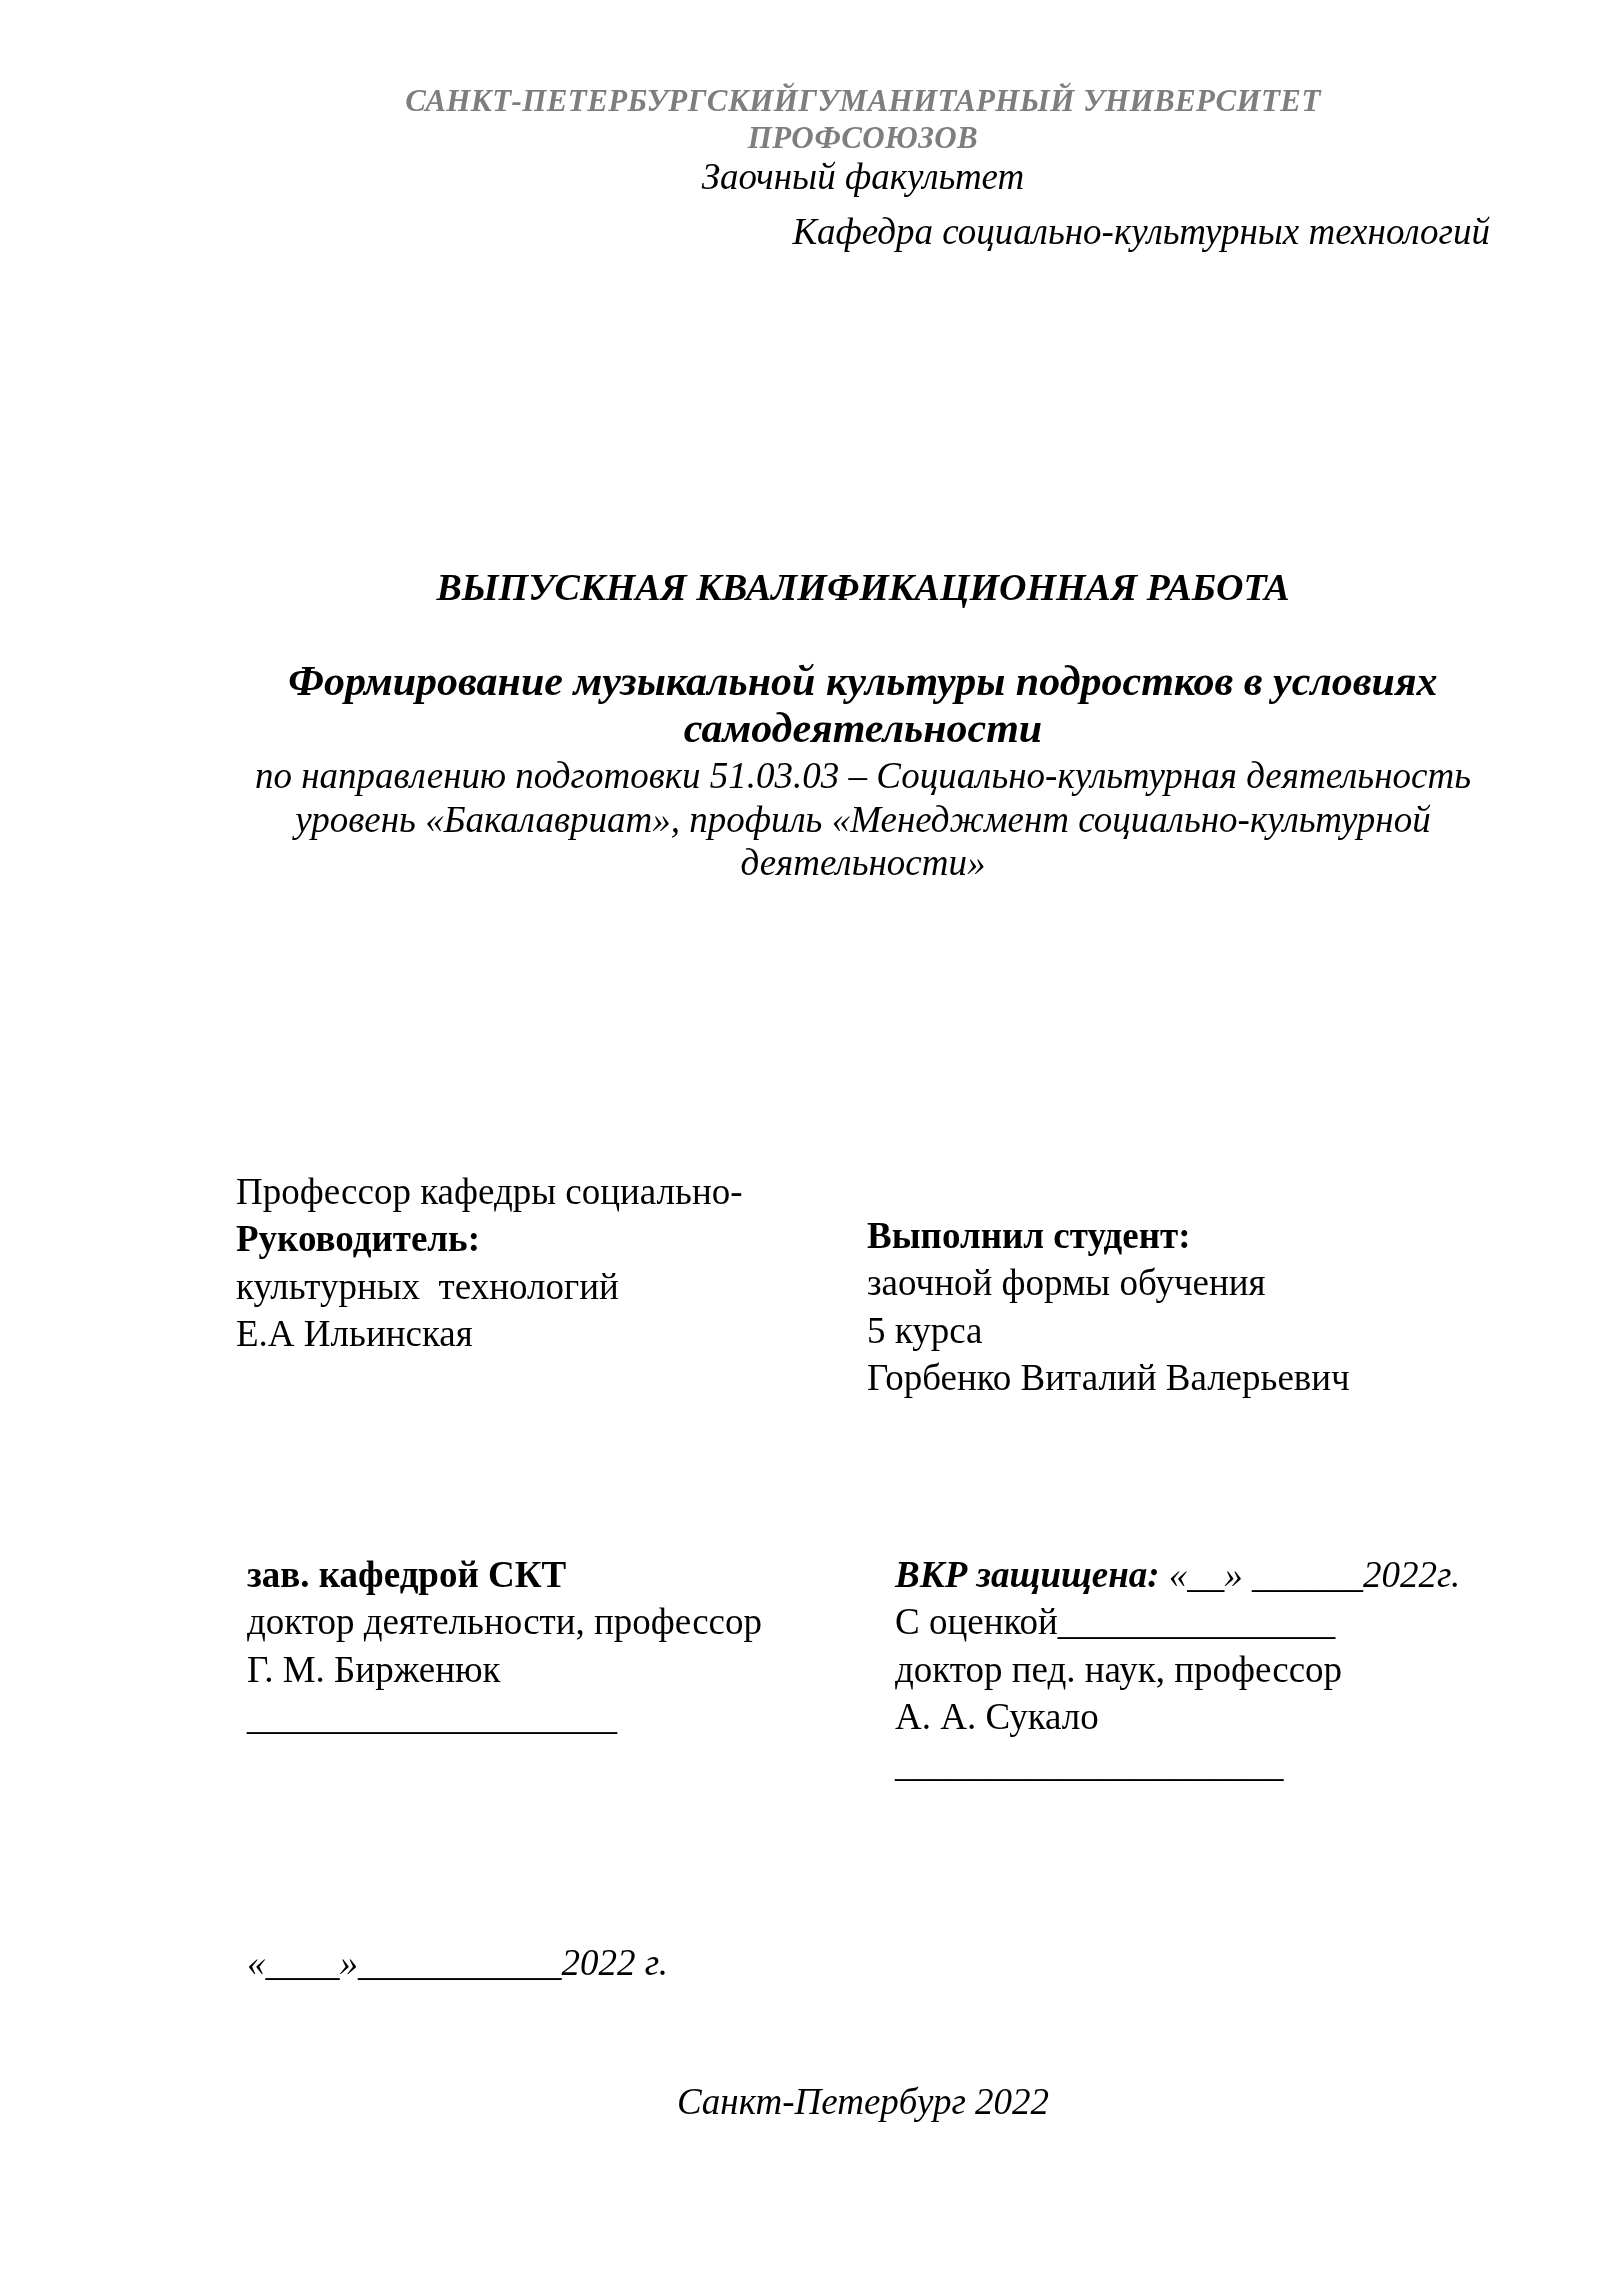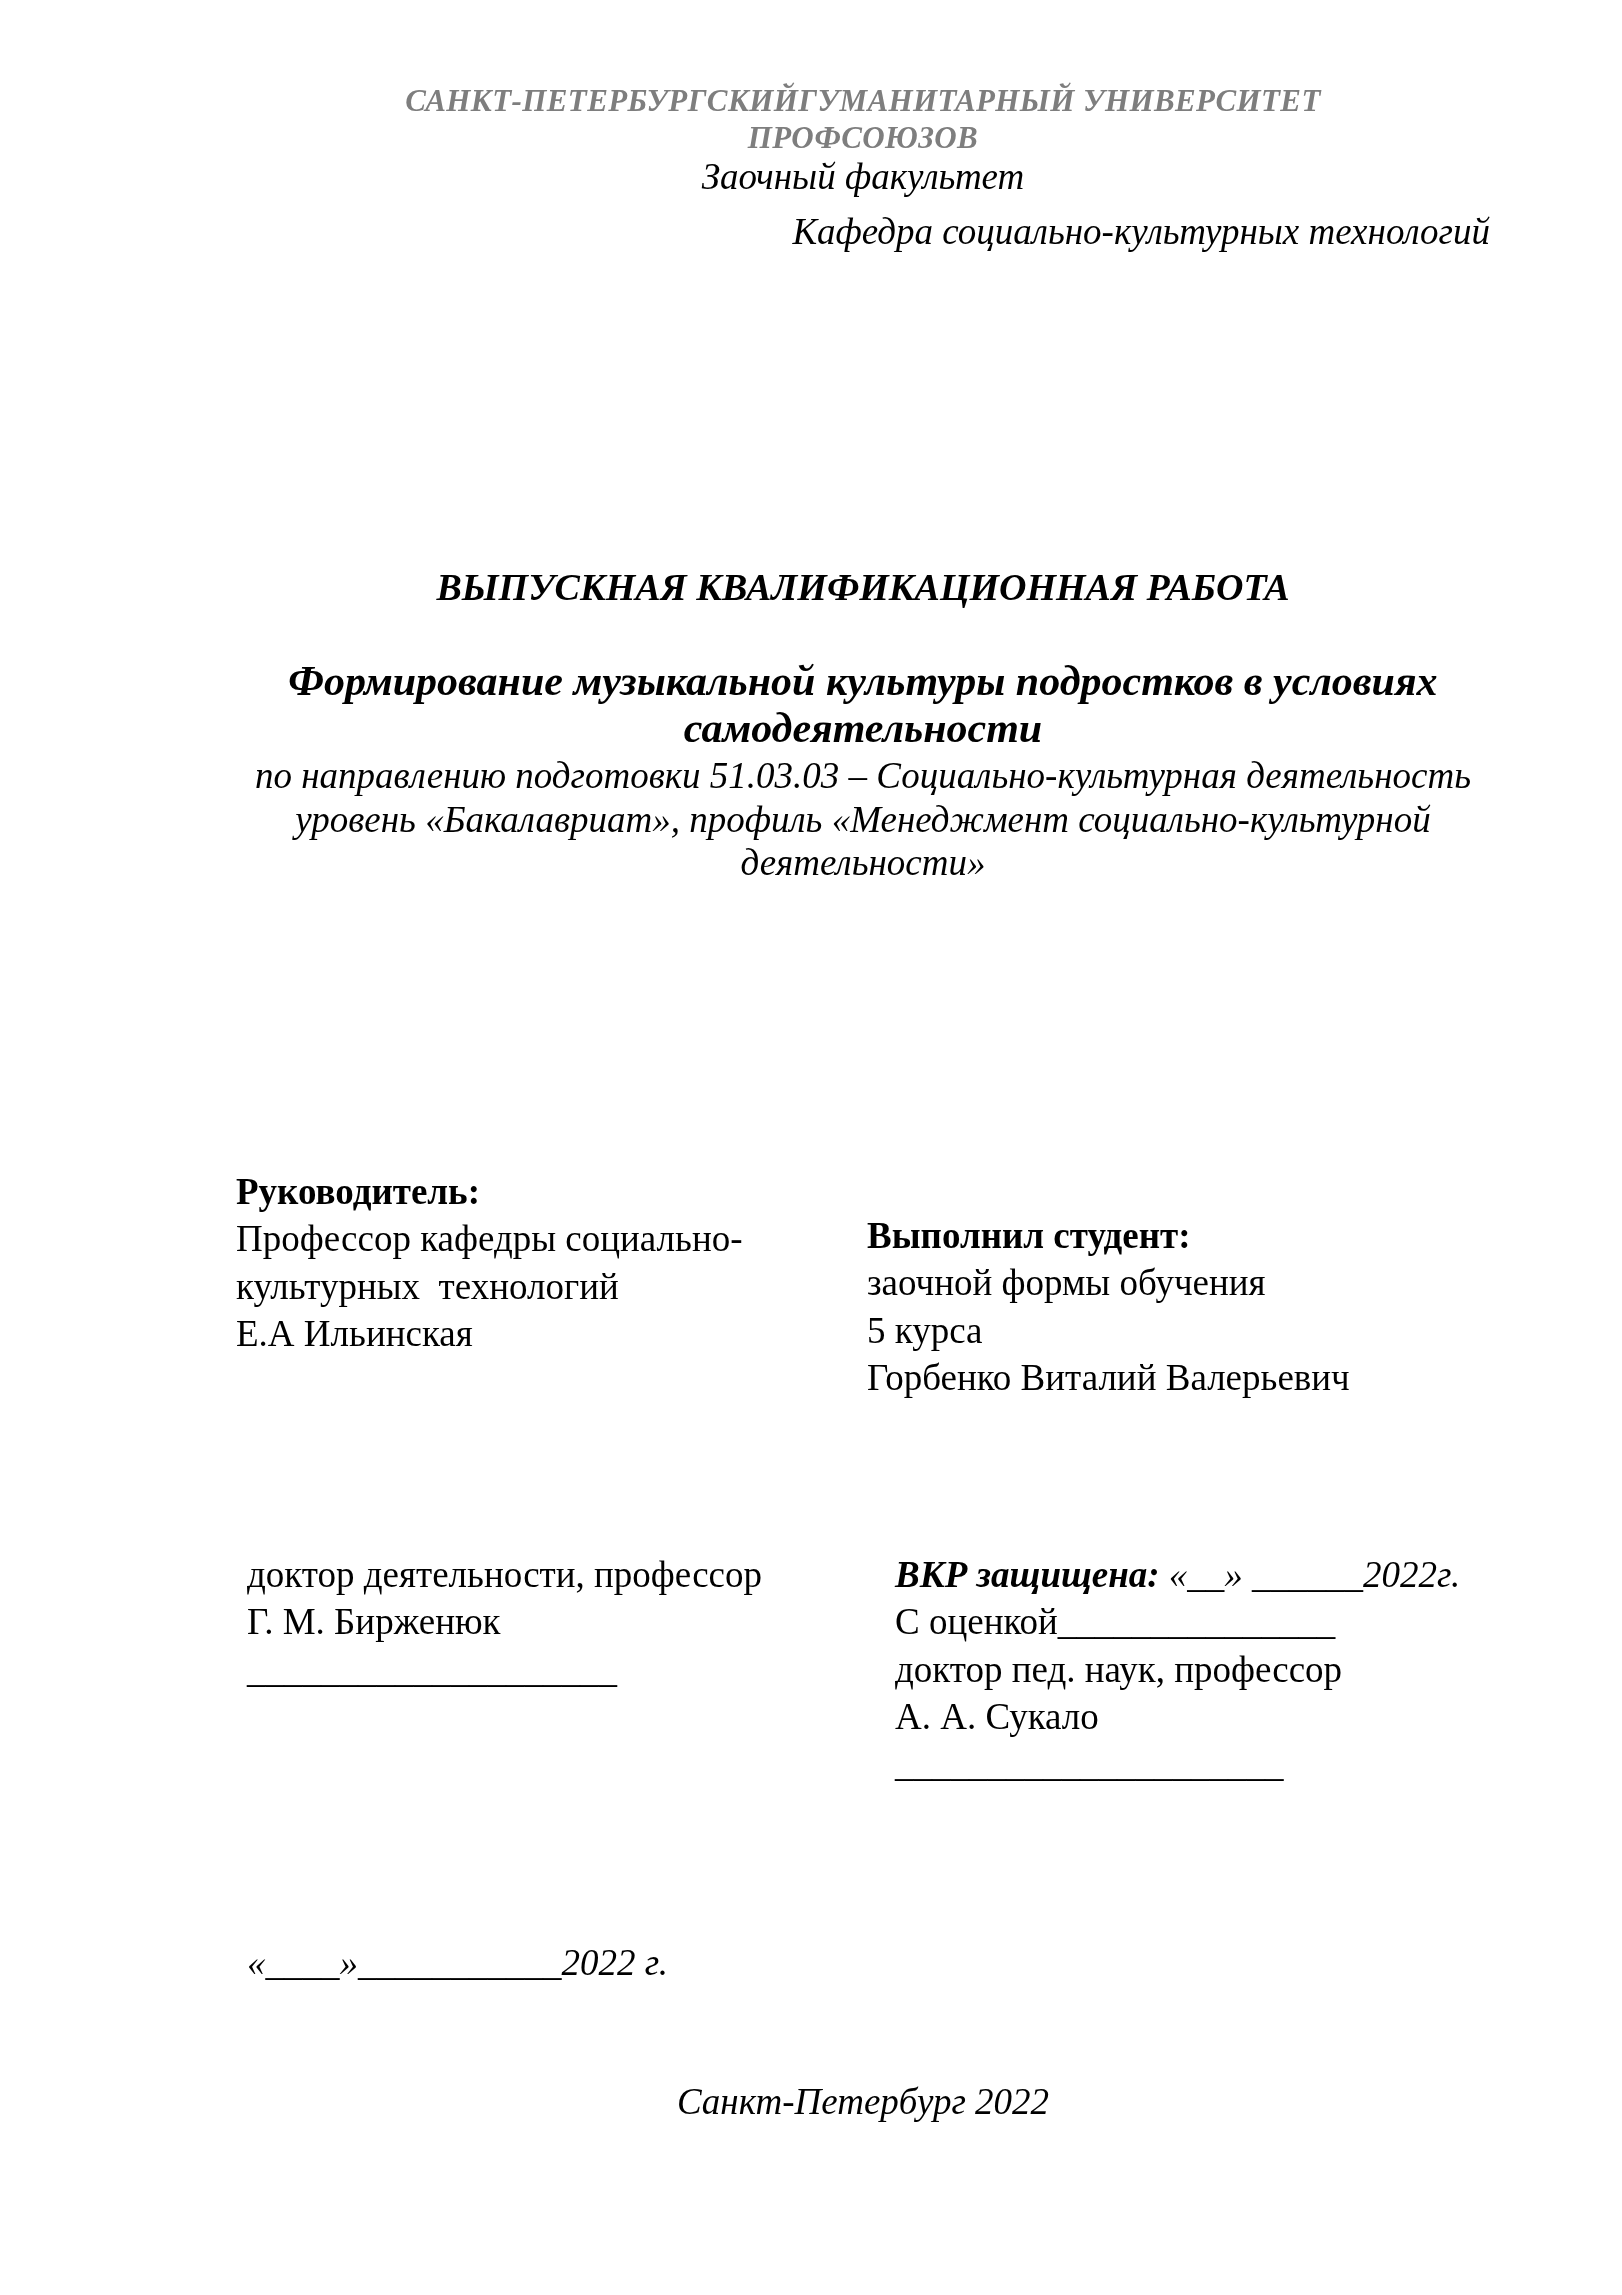--- a/index.html
+++ b/index.html
@@ -108,34 +108,35 @@
     <span class="line nowrap">самодеятельности</span>
   </div>
 
   <div class="abs content center program-info">
     <span class="line nowrap">по направлению подготовки 51.03.03 – Социально-культурная деятельность</span>
     <span class="line nowrap">уровень «Бакалавриат», профиль «Менеджмент социально-культурной</span>
     <span class="line nowrap">деятельности»</span>
   </div>
 
   <div class="abs col-block sup-left">
+    <span class="line prewrap">Профессор кафедры социально-</span>
     <span class="line b">Руководитель:</span>
-    <span class="line prewrap">Профессор кафедры социально-</span>
     <span class="line prewrap">культурных  технологий</span>
     <span class="line prewrap">Е.А Ильинская</span>
   </div>
 
   <div class="abs col-block sup-right">
     <span class="line b">Выполнил студент:</span>
     <span class="line prewrap">заочной формы обучения</span>
     <span class="line prewrap">5 курса</span>
     <span class="line prewrap">Горбенко Виталий Валерьевич</span>
   </div>
 
   <div class="abs col-block adm-left">
+    <span class="line b">зав. кафедрой СКТ</span>
     <span class="line prewrap">доктор деятельности, профессор</span>
     <span class="line prewrap">Г. М. Бирженюк</span>
     <span class="line prewrap">____________________</span>
   </div>
 
   <div class="abs col-block def-right">
     <span class="line nowrap"><span class="b">ВКР защищена:</span><span class="prewrap"> «__» ______2022г.</span></span>
     <span class="line prewrap">С оценкой_______________</span>
     <span class="line prewrap">доктор пед. наук, профессор</span>
     <span class="line prewrap">А. А. Сукало</span>

